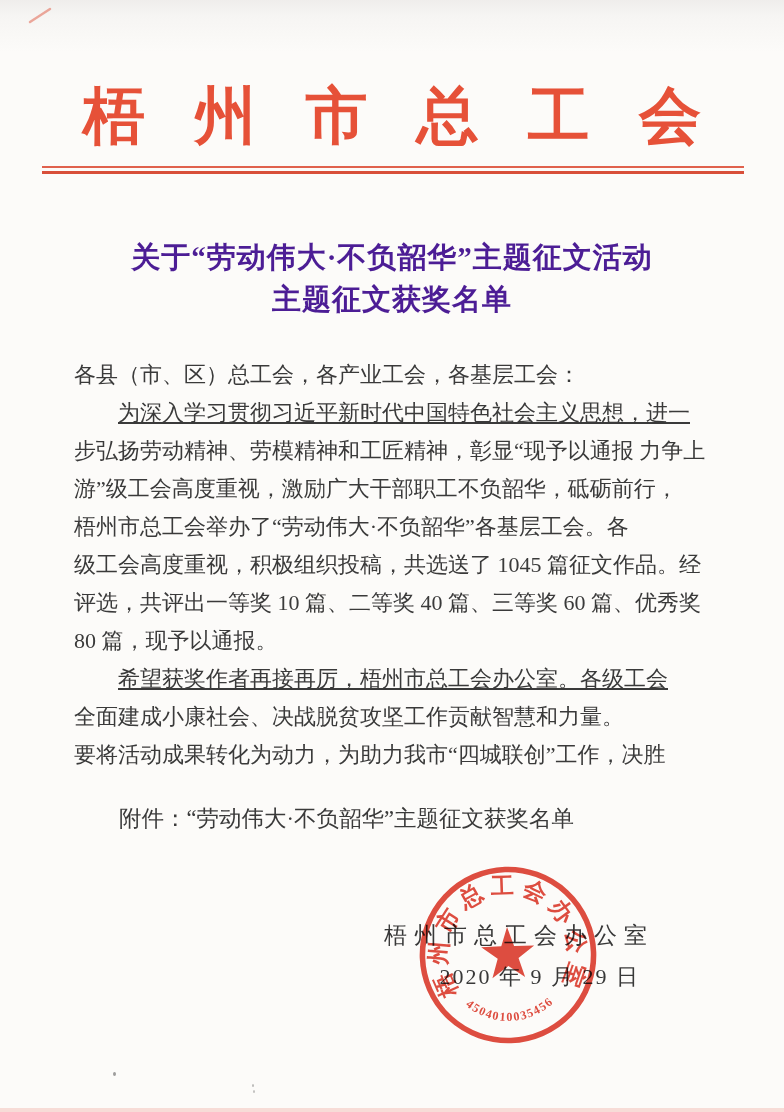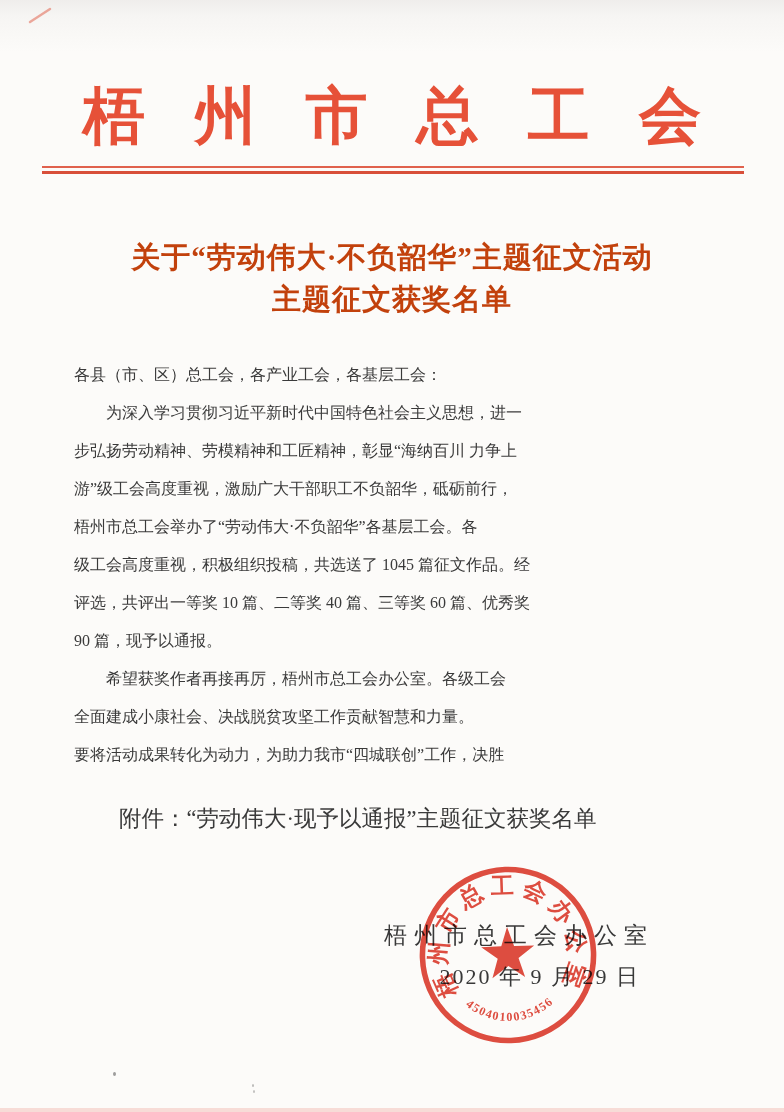--- a/index.html
+++ b/index.html
@@ -27,29 +27,29 @@
     font-size:62px;line-height:1.1;font-weight:bold;
     color:#e65138;
   }
   .rule{position:absolute;left:42px;width:702px;}
   .rule .r1{height:2px;background:#e0614d;}
   .rule .r2{height:3px;background:#d84f3a;margin-top:3px;}
   
   .doc-title{
     position:absolute;left:0;top:236px;width:784px;
     text-align:center;font-size:29px;line-height:42px;font-weight:bold;
-    color:#c2410c;letter-spacing:1px;
+    color:#4c1d95;letter-spacing:1px;
   }
   
   .body-text{
     position:absolute;left:74px;top:356px;width:642px;
-    font-size:16px;line-height:38px;color:#3a3a3a;
+    font-size:22px;line-height:38px;color:#3a3a3a;
   }
   .body-text .line{height:38px;white-space:nowrap;}
-  .indent{text-indent:2em;}
+  .indent{text-indent:2em;text-decoration:underline;}
   .attachment{
     position:absolute;left:74px;top:800px;width:642px;
     font-size:22.5px;line-height:38px;color:#3a3a3a;text-indent:2em;white-space:nowrap;
   }
   
   .sig-org{
     position:absolute;top:920px;right:130px;
     font-size:23px;color:#383838;letter-spacing:7px;white-space:nowrap;
   }
   .sig-date{
@@ -96,33 +96,33 @@
 
   <div class="doc-title">
     <div>关于“劳动伟大·不负韶华”主题征文活动</div>
     <div>主题征文获奖名单</div>
   </div>
 
   <div class="body-text">
     <div class="line">各县（市、区）总工会，各产业工会，各基层工会：</div>
 
     <div class="line indent">为深入学习贯彻习近平新时代中国特色社会主义思想，进一</div>
-    <div class="line">步弘扬劳动精神、劳模精神和工匠精神，彰显“海纳百川 力争上</div>
+    <div class="line">步弘扬劳动精神、劳模精神和工匠精神，彰显“现予以通报 力争上</div>
     <div class="line">游”级工会高度重视，激励广大干部职工不负韶华，砥砺前行，</div>
     <div class="line">梧州市总工会举办了“劳动伟大·不负韶华”各基层工会。各</div>
     <div class="line">级工会高度重视，积极组织投稿，共选送了 1045 篇征文作品。经</div>
     <div class="line">评选，共评出一等奖 10 篇、二等奖 40 篇、三等奖 60 篇、优秀奖</div>
-    <div class="line">90 篇，现予以通报。</div>
+    <div class="line">80 篇，现予以通报。</div>
 
     <div class="line indent">希望获奖作者再接再厉，梧州市总工会办公室。各级工会</div>
     <div class="line">全面建成小康社会、决战脱贫攻坚工作贡献智慧和力量。</div>
     <div class="line">要将活动成果转化为动力，为助力我市“四城联创”工作，决胜</div>
   </div>
 
-  <div class="attachment">附件：“劳动伟大·现予以通报”主题征文获奖名单</div>
+  <div class="attachment">附件：“劳动伟大·不负韶华”主题征文获奖名单</div>
 
   <div class="sig-org">梧州市总工会办公室</div>
   <div class="sig-date">2020 年 9 月 29 日</div>
 
   <svg class="seal" viewBox="0 0 200 200">
     <circle cx="100" cy="100" r="92" fill="none" stroke="#dd3a2c" stroke-width="6"></circle>
     <polygon fill="#dd3a2c" points="100,70 106.9,90.45 128.5,90.7 111.2,103.6 117.6,124.3 100,111.8 82.4,124.3 88.8,103.6 71.5,90.7 93.1,90.45"></polygon>
     <defs>
       <path id="sealTopArc" d="M 40.2 127.9 A 66 66 0 1 1 159.8 127.9" fill="none"></path>
       <path id="sealBottomArc" d="M 39.8 137.6 A 71 71 0 0 0 160.2 137.6" fill="none"></path>

